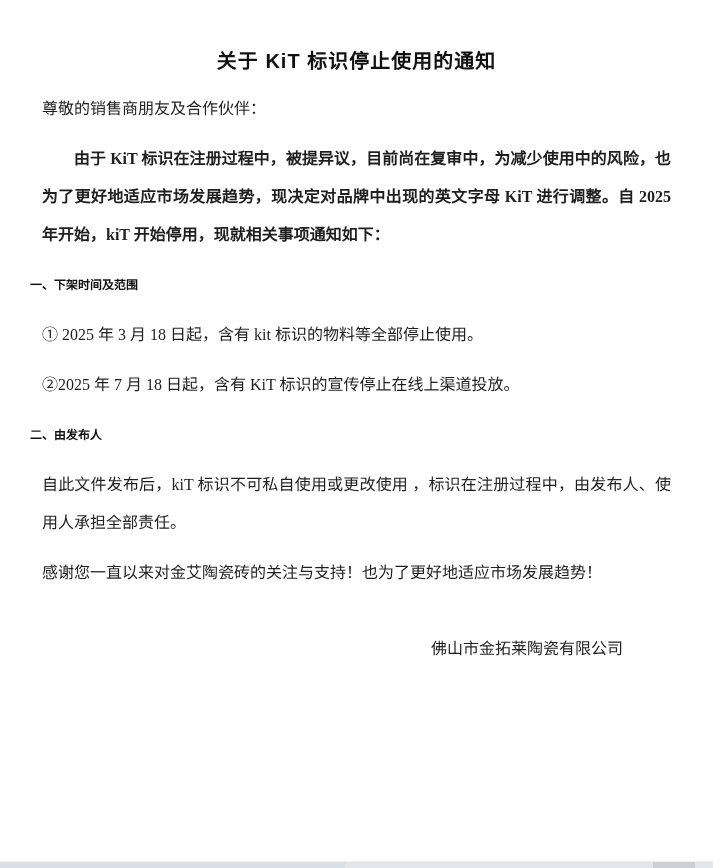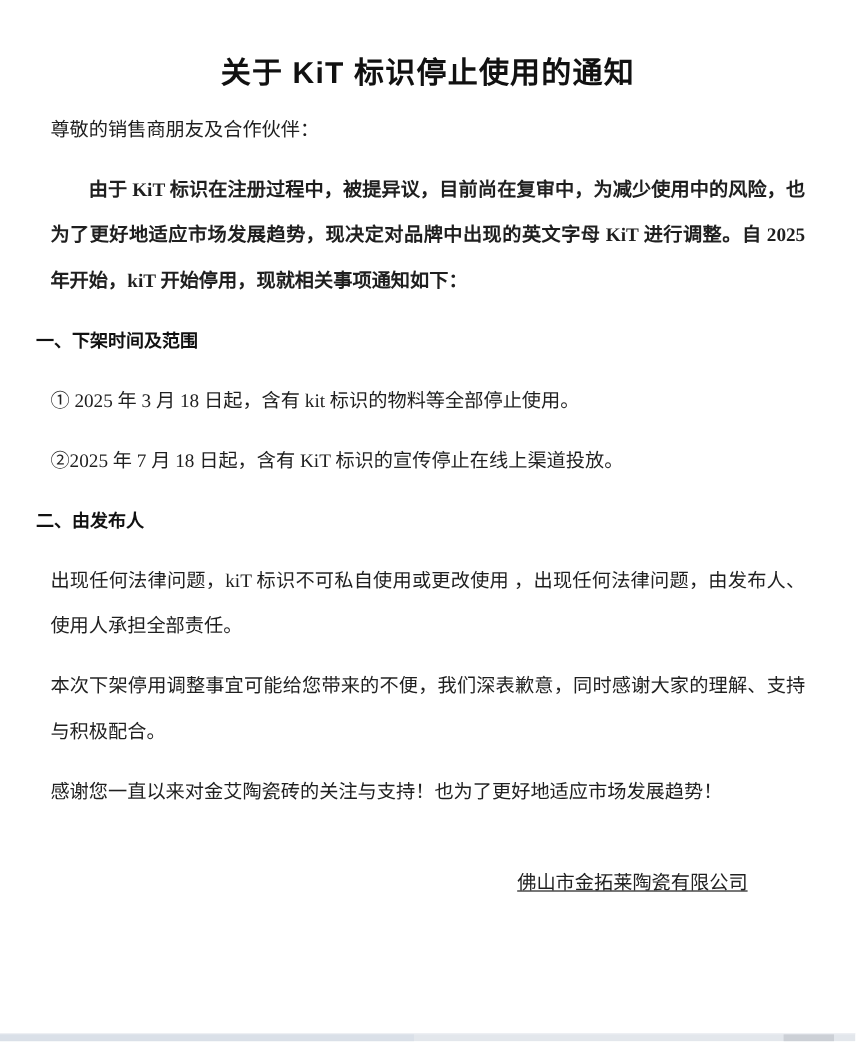--- a/index.html
+++ b/index.html
@@ -21,21 +21,21 @@
   .content {
     padding: 44px 30px 0 30px;
   }
   .doc-title {
     margin: 0;
     height: 34px;
     line-height: 34px;
     text-align: center;
     font-family: "Liberation Sans", "DejaVu Sans", sans-serif;
     font-weight: bold;
-    font-size: 25px;
+    font-size: 20px;
     color: #111111;
     letter-spacing: 1px;
   }
   .salutation {
     margin: 34px 0 0 0;
     line-height: 38px;
   }
   p.body-par {
     margin: 12px;
     line-height: 38px;
@@ -44,28 +44,27 @@
   }
   p.indent-2 {
     text-indent: 2em;
     font-weight: bold;
   }
   .sec-heading {
     margin: 0;
     line-height: 38px;
     font-family: "Liberation Sans", "DejaVu Sans", sans-serif;
     font-weight: bold;
-    font-size: 15px;
+    font-size: 12px;
     color: #111111;
   }
   .signature {
     margin: 38px 26px 0 auto;
     width: 260px;
     text-align: center;
-    text-decoration: underline;
   }
   .signature .sig-line {
     margin: 0;
     line-height: 38px;
   }
   
   .bottom-strip {
     position: absolute;
     left: 0;
     bottom: 0;
@@ -104,23 +103,22 @@
     <p class="body-par indent-2">由于 KiT 标识在注册过程中，被提异议，目前尚在复审中，为减少使用中的风险，也为了更好地适应市场发展趋势，现决定对品牌中出现的英文字母 KiT 进行调整。自 2025 年开始，kiT 开始停用，现就相关事项通知如下：</p>
 
     <h2 class="sec-heading">一、下架时间及范围</h2>
 
     <p class="body-par">① 2025 年 3 月 18 日起，含有 kit 标识的物料等全部停止使用。</p>
 
     <p class="body-par">②2025 年 7 月 18 日起，含有 KiT 标识的宣传停止在线上渠道投放。</p>
 
     <h2 class="sec-heading">二、由发布人</h2>
 
-    <p class="body-par">出现任何法律问题，kiT 标识不可私自使用或更改使用 ，出现任何法律问题，由发布人、使用人承担全部责任。</p>
+    <p class="body-par">自此文件发布后，kiT 标识不可私自使用或更改使用 ，标识在注册过程中，由发布人、使用人承担全部责任。</p>
 
-    <p class="body-par">本次下架停用调整事宜可能给您带来的不便，我们深表歉意，同时感谢大家的理解、支持与积极配合。</p>
 
 
     <p class="body-par">感谢您一直以来对金艾陶瓷砖的关注与支持！也为了更好地适应市场发展趋势！</p>
 
     <div class="signature">
       <p class="sig-line">佛山市金拓莱陶瓷有限公司</p>
     </div>
 
   </div>
 

